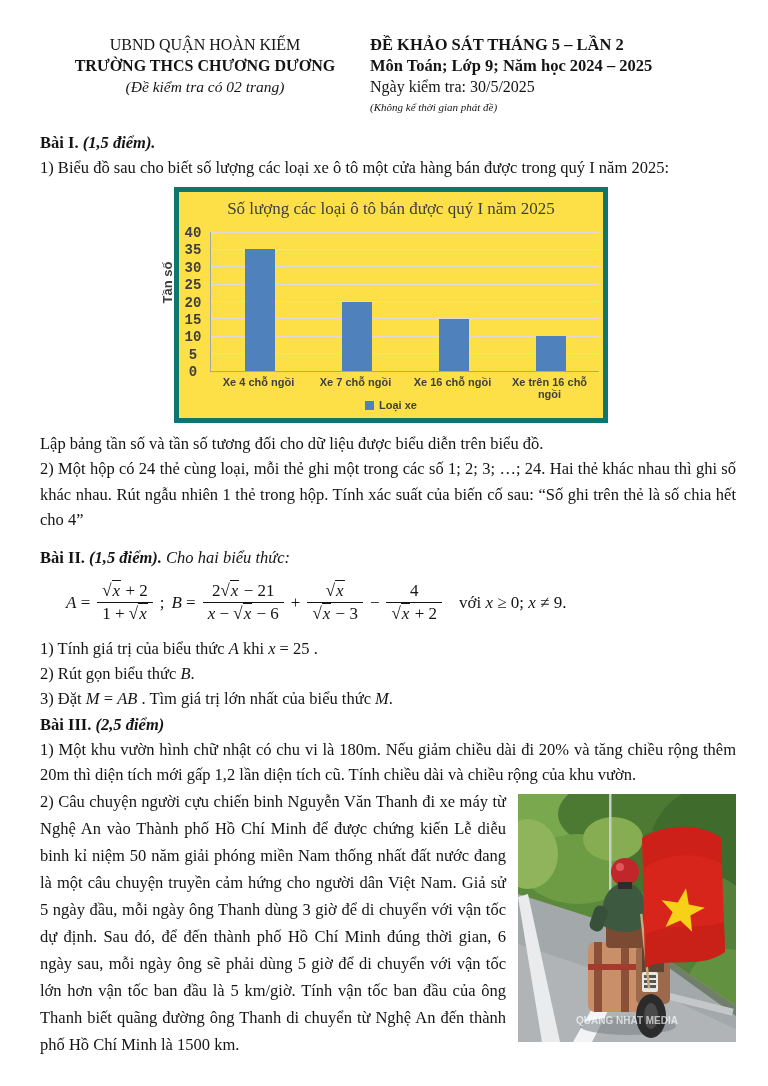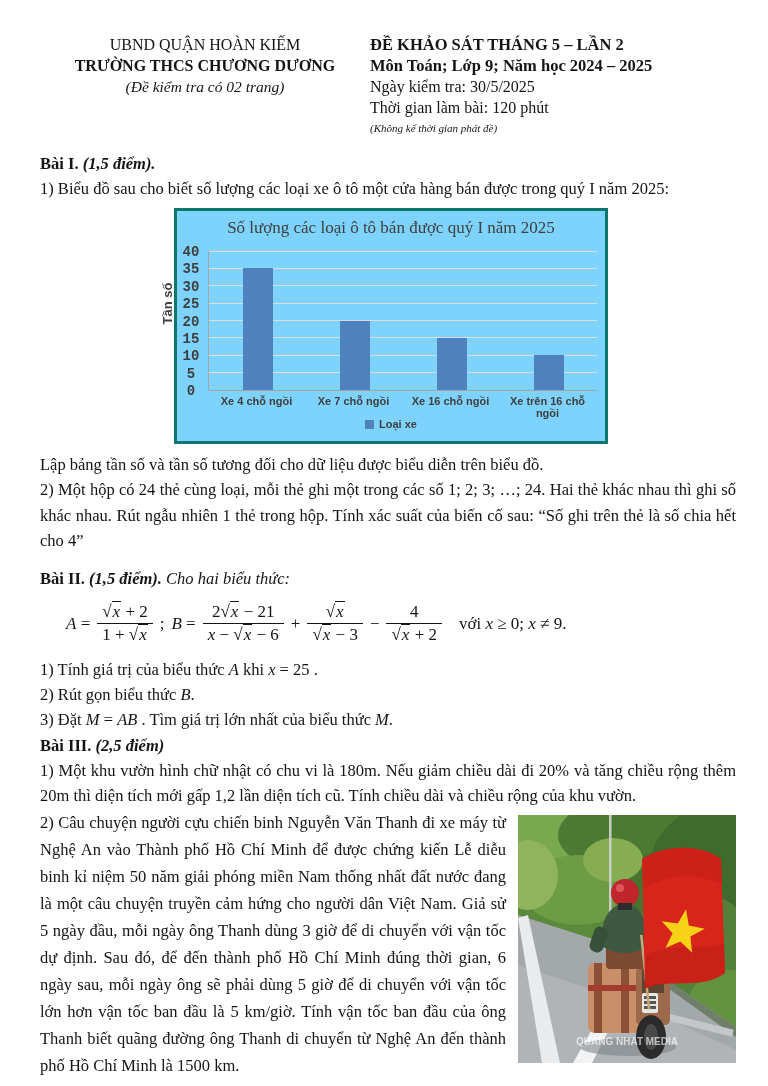--- a/index.html
+++ b/index.html
@@ -24,21 +24,21 @@
   
   .sec-head { margin-top:13px; line-height:24px; }
   .sec-head .bd { font-weight:bold;margin-top:36px; }
   .sec-head .bi { font-weight:bold; font-style:italic; }
   .sec-head .it { font-style:italic; }
   .line { line-height:25px; }
   .para { line-height:25.5px; text-align:justify; }
 
   
   .chart-wrap { position:relative; width:434px; margin:7px 0 8px 134px; }
-  .chart-box { position:relative; width:434px; height:236px; border:3px solid #0f766e; background:#7dd3fc; box-sizing:border-box; }
+  .chart-box { position:relative; width:434px; height:236px; border:5px solid #0f766e; background:#fde047; box-sizing:border-box; }
   .chart-title { position:absolute; top:7px; left:0; width:100%; text-align:center;
                  font-size:17px; color:#3f3f3f; }
   .plot { position:absolute; left:31px; top:40px; width:388px; height:139px;
           border-left:1px solid #a6a6a6; border-bottom:1px solid #a6a6a6; }
   .gridline { position:absolute; left:0; width:100%; height:1px; background:#dcdcdc; }
   .ytick { position:absolute; width:26px; text-align:center;
            font-family:Liberation Mono, monospace; font-weight:bold; font-size:14px; color:#3f3f3f; }
   .bar { position:absolute; bottom:0; width:30px; }
   .xlab { position:absolute; top:184px; text-align:center;
           font-family:"Liberation Sans",sans-serif; font-weight:bold; font-size:11px; color:#3f3f3f; }
@@ -71,21 +71,20 @@
   <div class="hdr">
     <div class="hdr-left">
       <div class="hl1">UBND QUẬN HOÀN KIẾM</div>
       <div class="hl2">TRƯỜNG THCS CHƯƠNG DƯƠNG</div>
       <div class="hl3">(Đề kiểm tra có 02 trang)</div>
     </div>
     <div class="hdr-right">
       <div class="hr1">ĐỀ KHẢO SÁT THÁNG 5 – LẦN 2</div>
       <div class="hr2">Môn Toán; Lớp 9; Năm học 2024 – 2025</div>
       <div class="hr3">Ngày kiểm tra: 30/5/2025</div>
-      <div class="hr4">Thời gian làm bài: 120 phút</div>
       <div class="hr5">(Không kể thời gian phát đề)</div>
     </div>
   </div>
 
   <div class="sec-head">
     <span class="bd">Bài I.</span>
     <span class="bi">(1,5 điểm).</span>
   </div>
   <div class="line">1) Biểu đồ sau cho biết số lượng các loại xe ô tô một cửa hàng bán được trong quý I năm 2025:</div>
 

